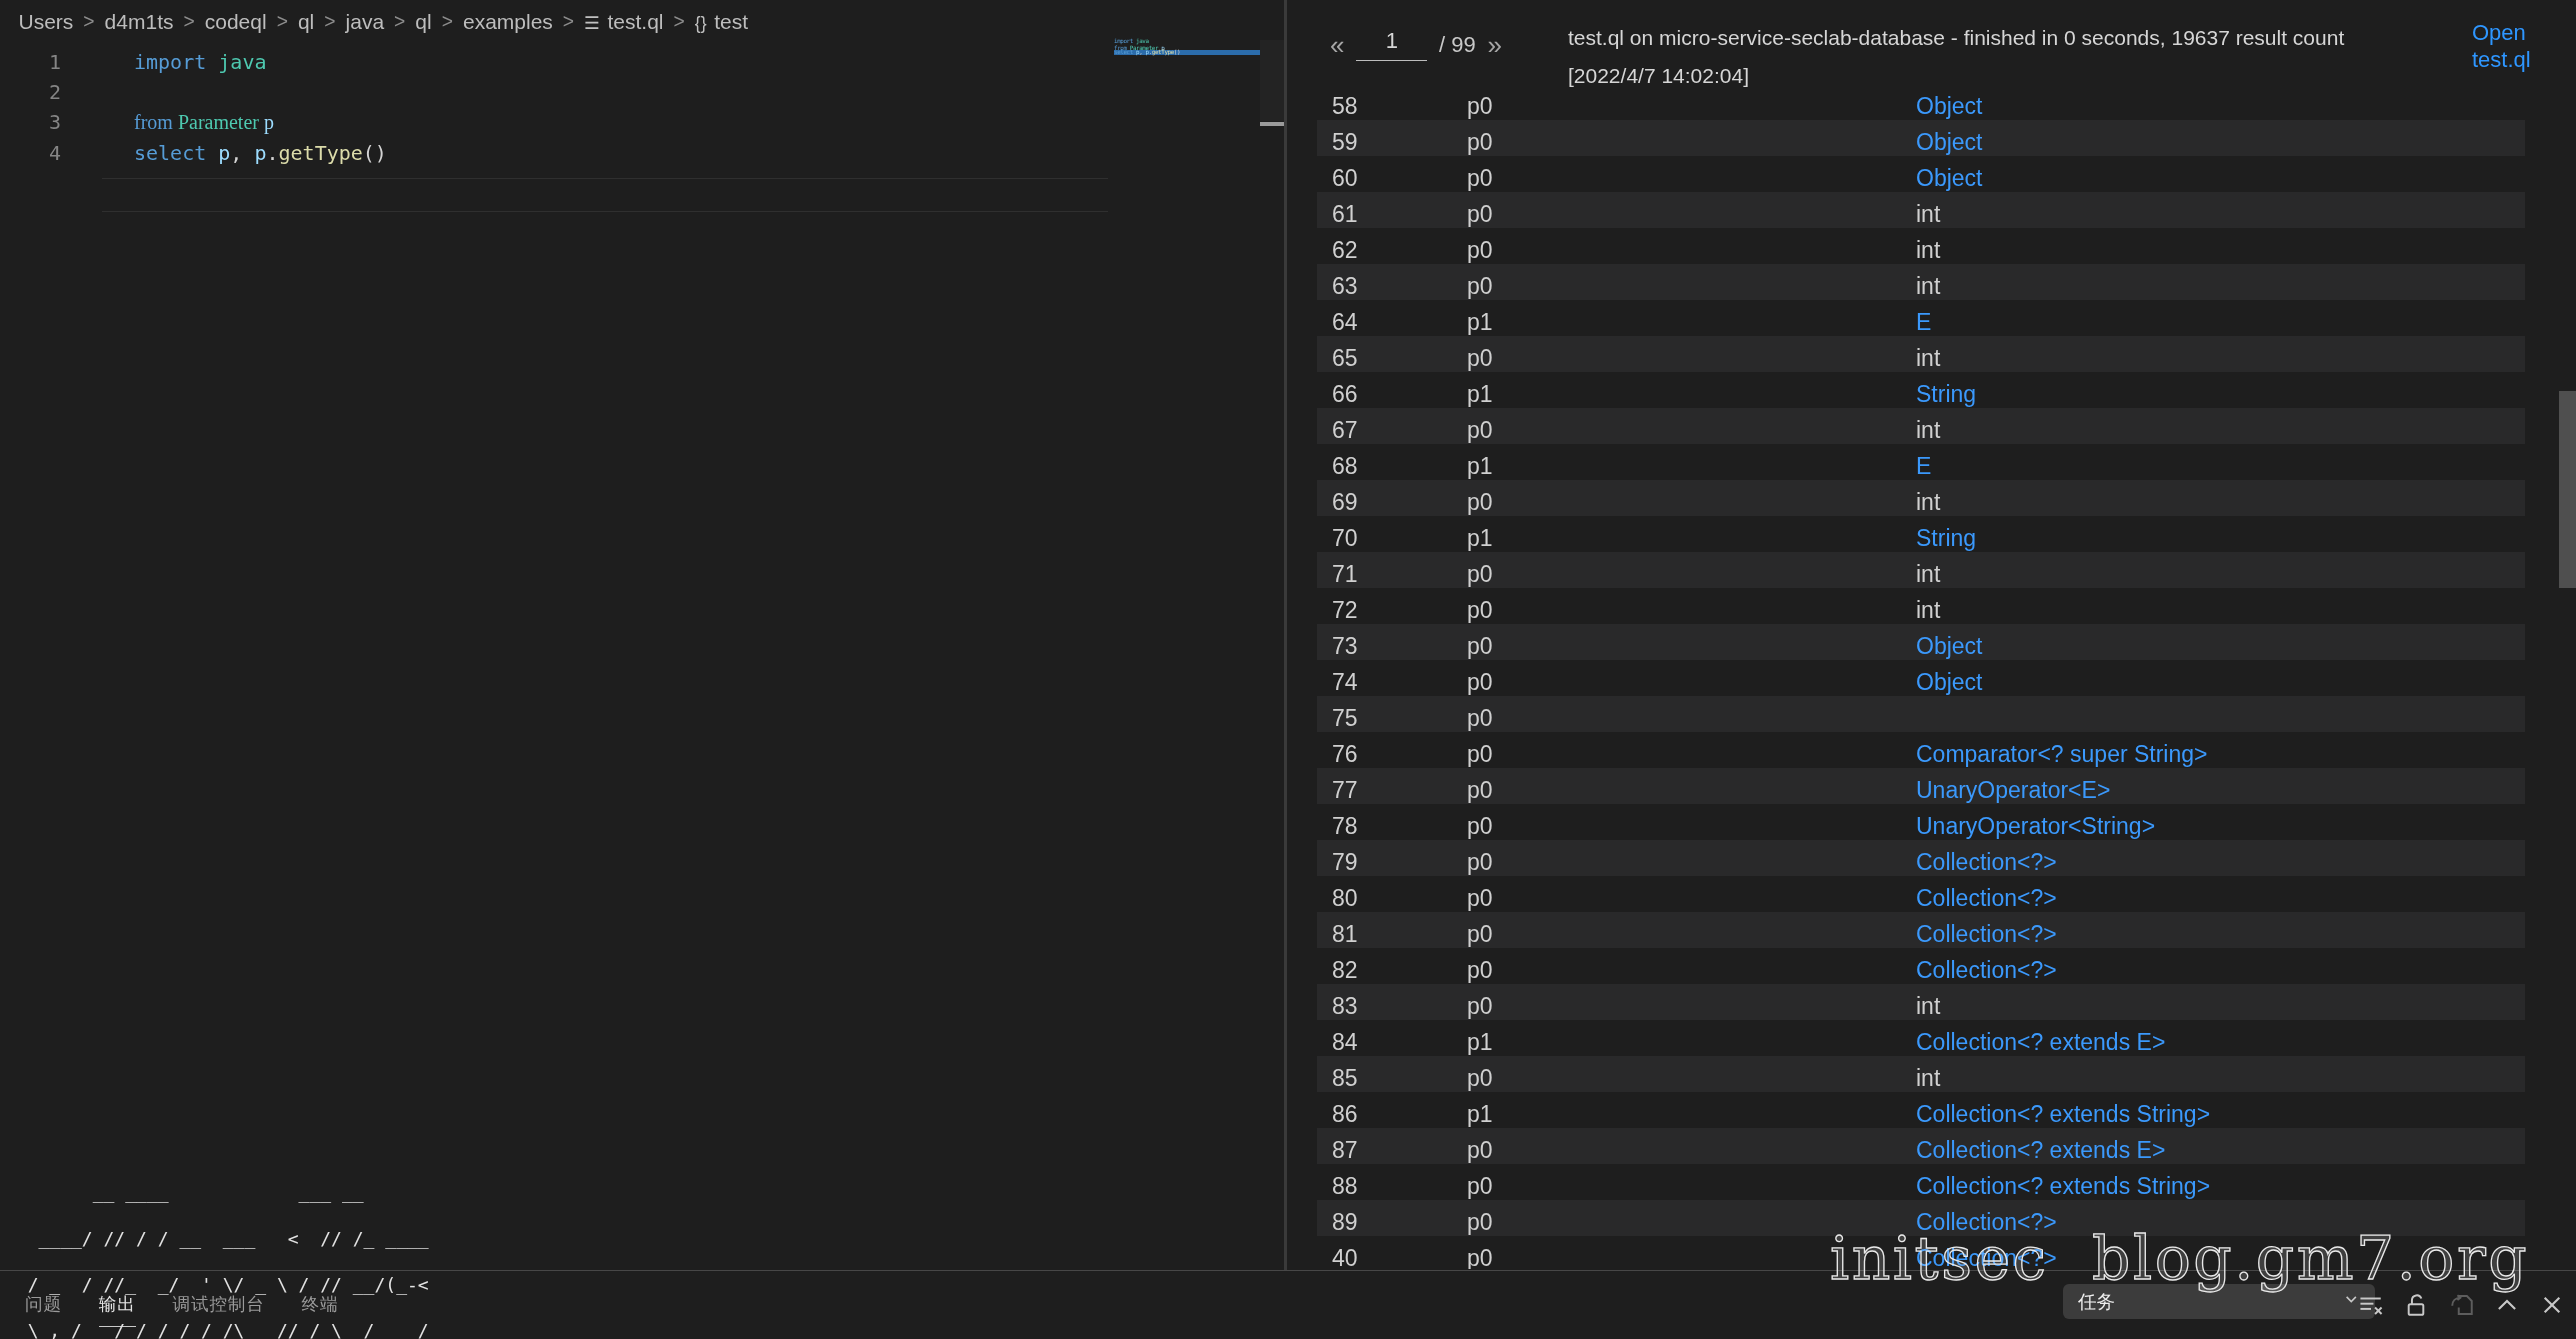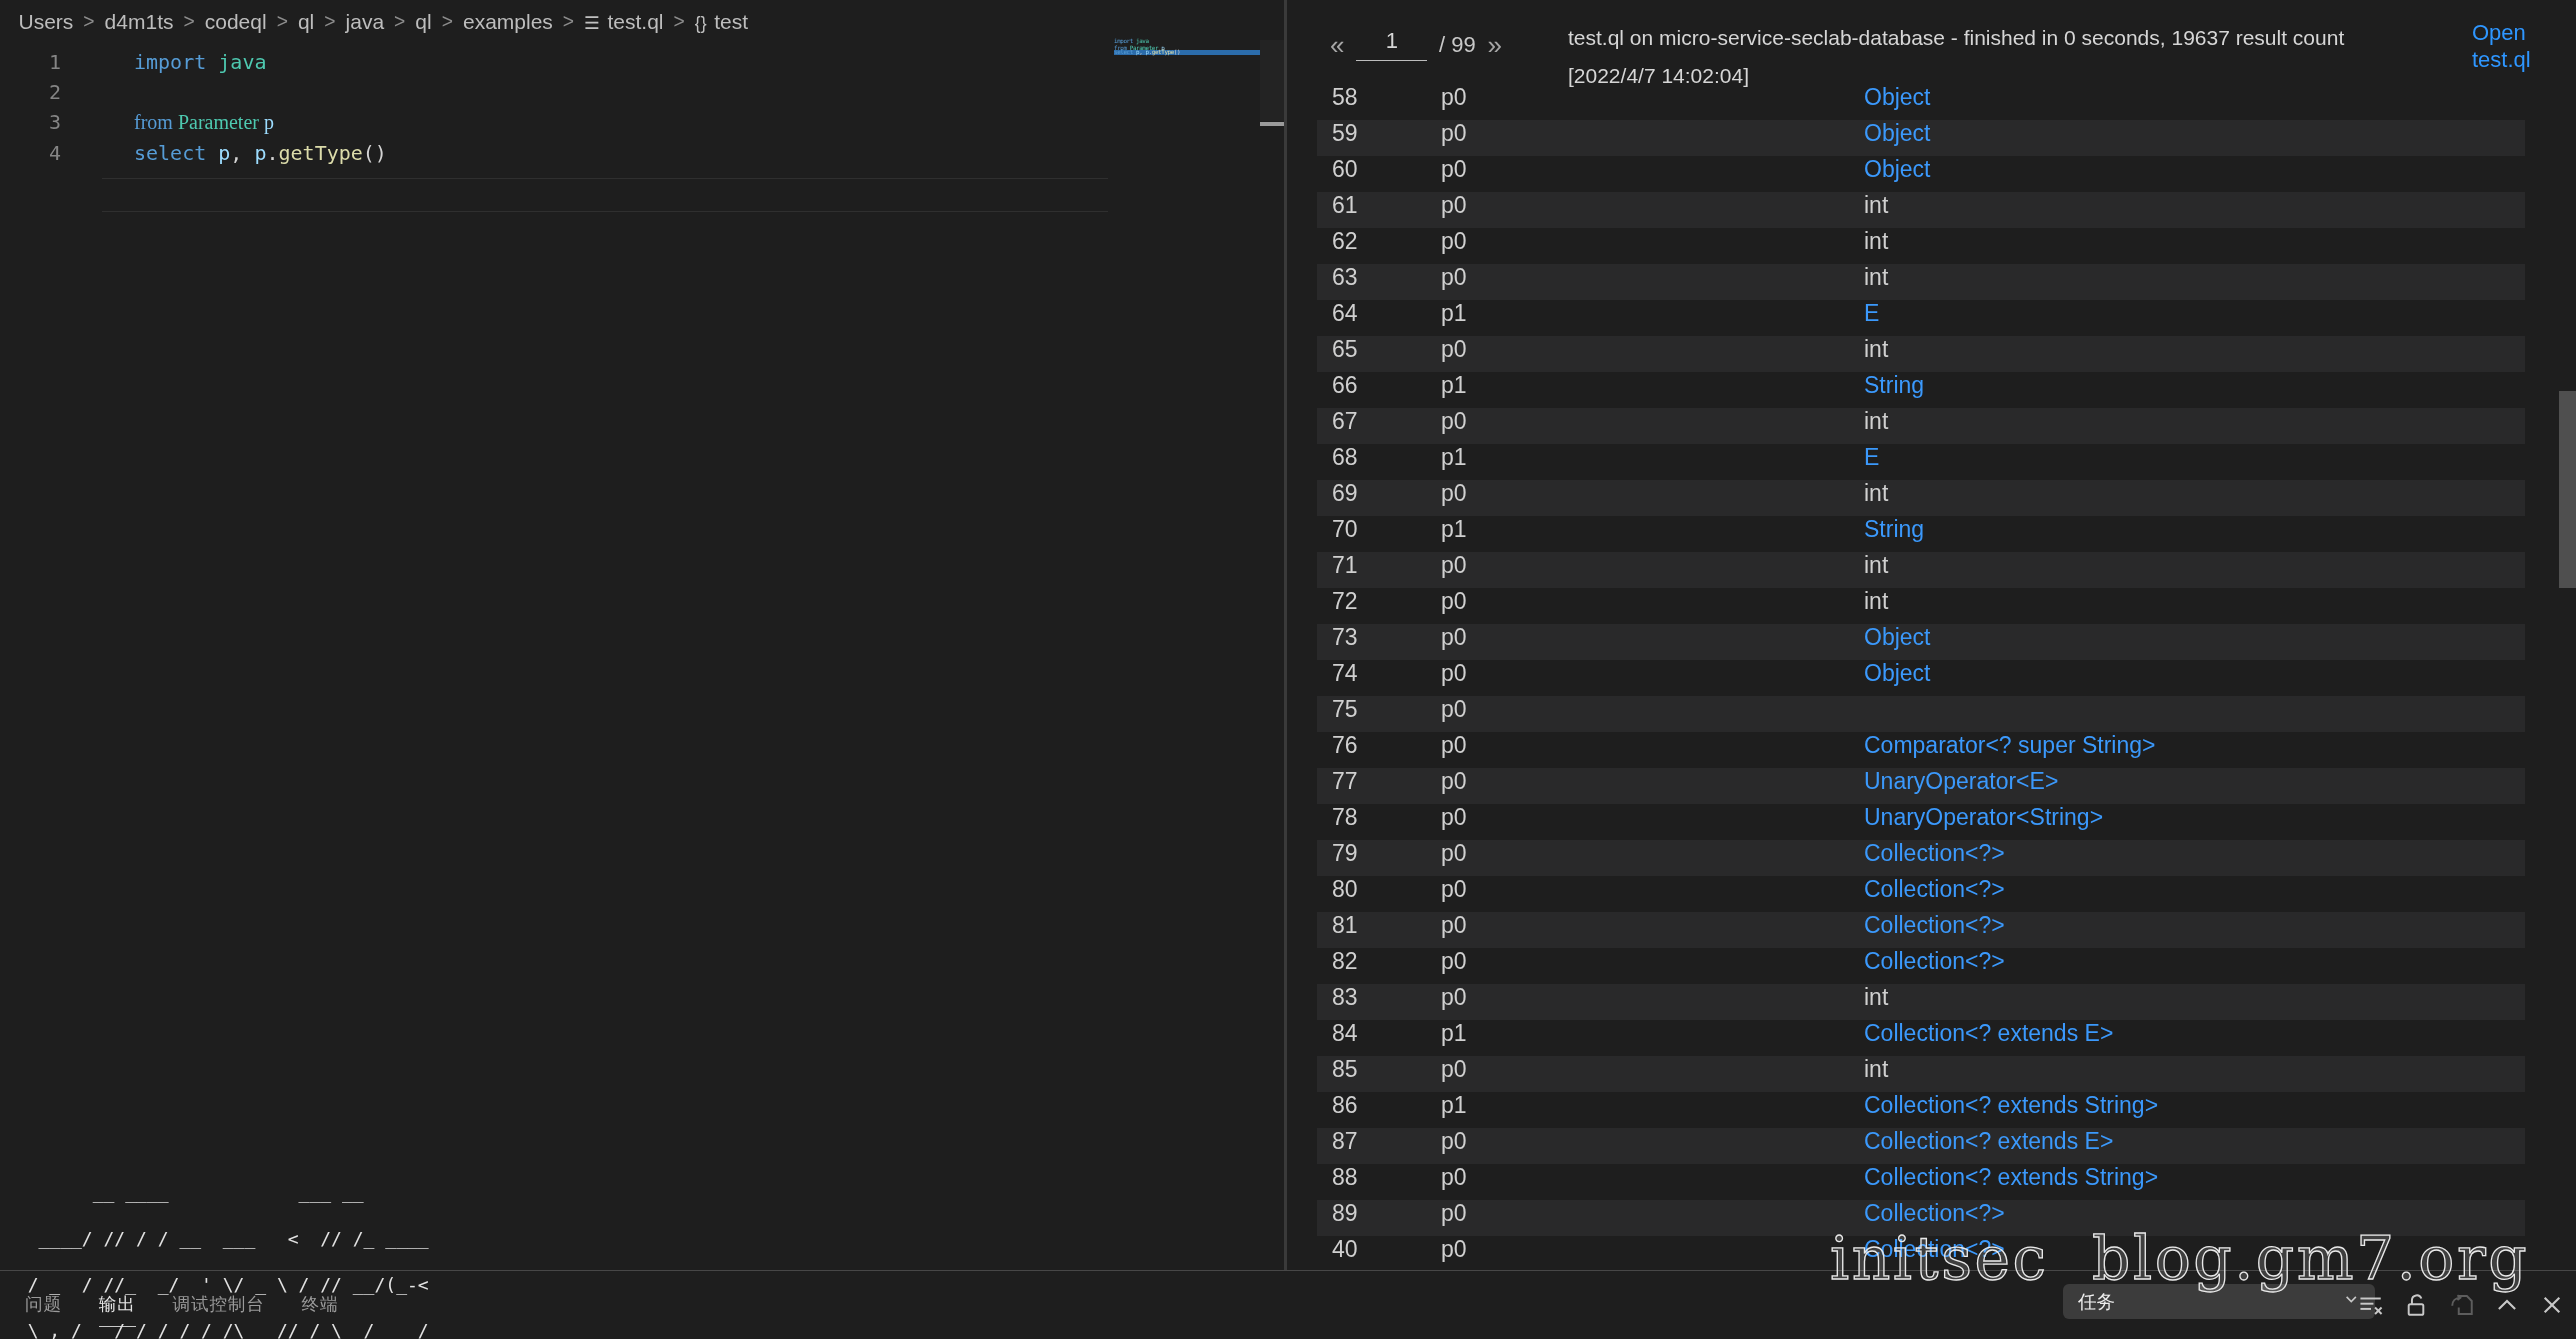--- a/index.html
+++ b/index.html
@@ -71,21 +71,21 @@
     font-size:21px; line-height:38px; color:#d6d6d6;
   }
   .open-link {
     position:absolute; left:1186px; top:18.5px; width:80px;
     font-size:22px; line-height:27px; color:#2e96ff; cursor:pointer;
   }
   .rows {
     position:absolute; left:1317px; top:84px; width:1208px; height:1185px;
     overflow:hidden; font-size:23px; color:#d0d0d0;
   }
-  .row { height:36px; display:flex; align-items:flex-start; }
+  .row { height:36px; display:flex; align-items:flex-end;gap:26px; }
   .row:nth-child(even) { background:#29292a; }
   .c-idx { width:124px; padding-left:15px; flex:none; }
   .c-p   { width:423px; flex:none; }
   .c-val { flex:1; white-space:nowrap; }
   .c-val.link { color:#3b99fc; cursor:pointer; }
   .vscroll {
     position:absolute; left:2559px; top:391px; width:17px; height:197px;
     background:#4f4f4f;
   }
   

